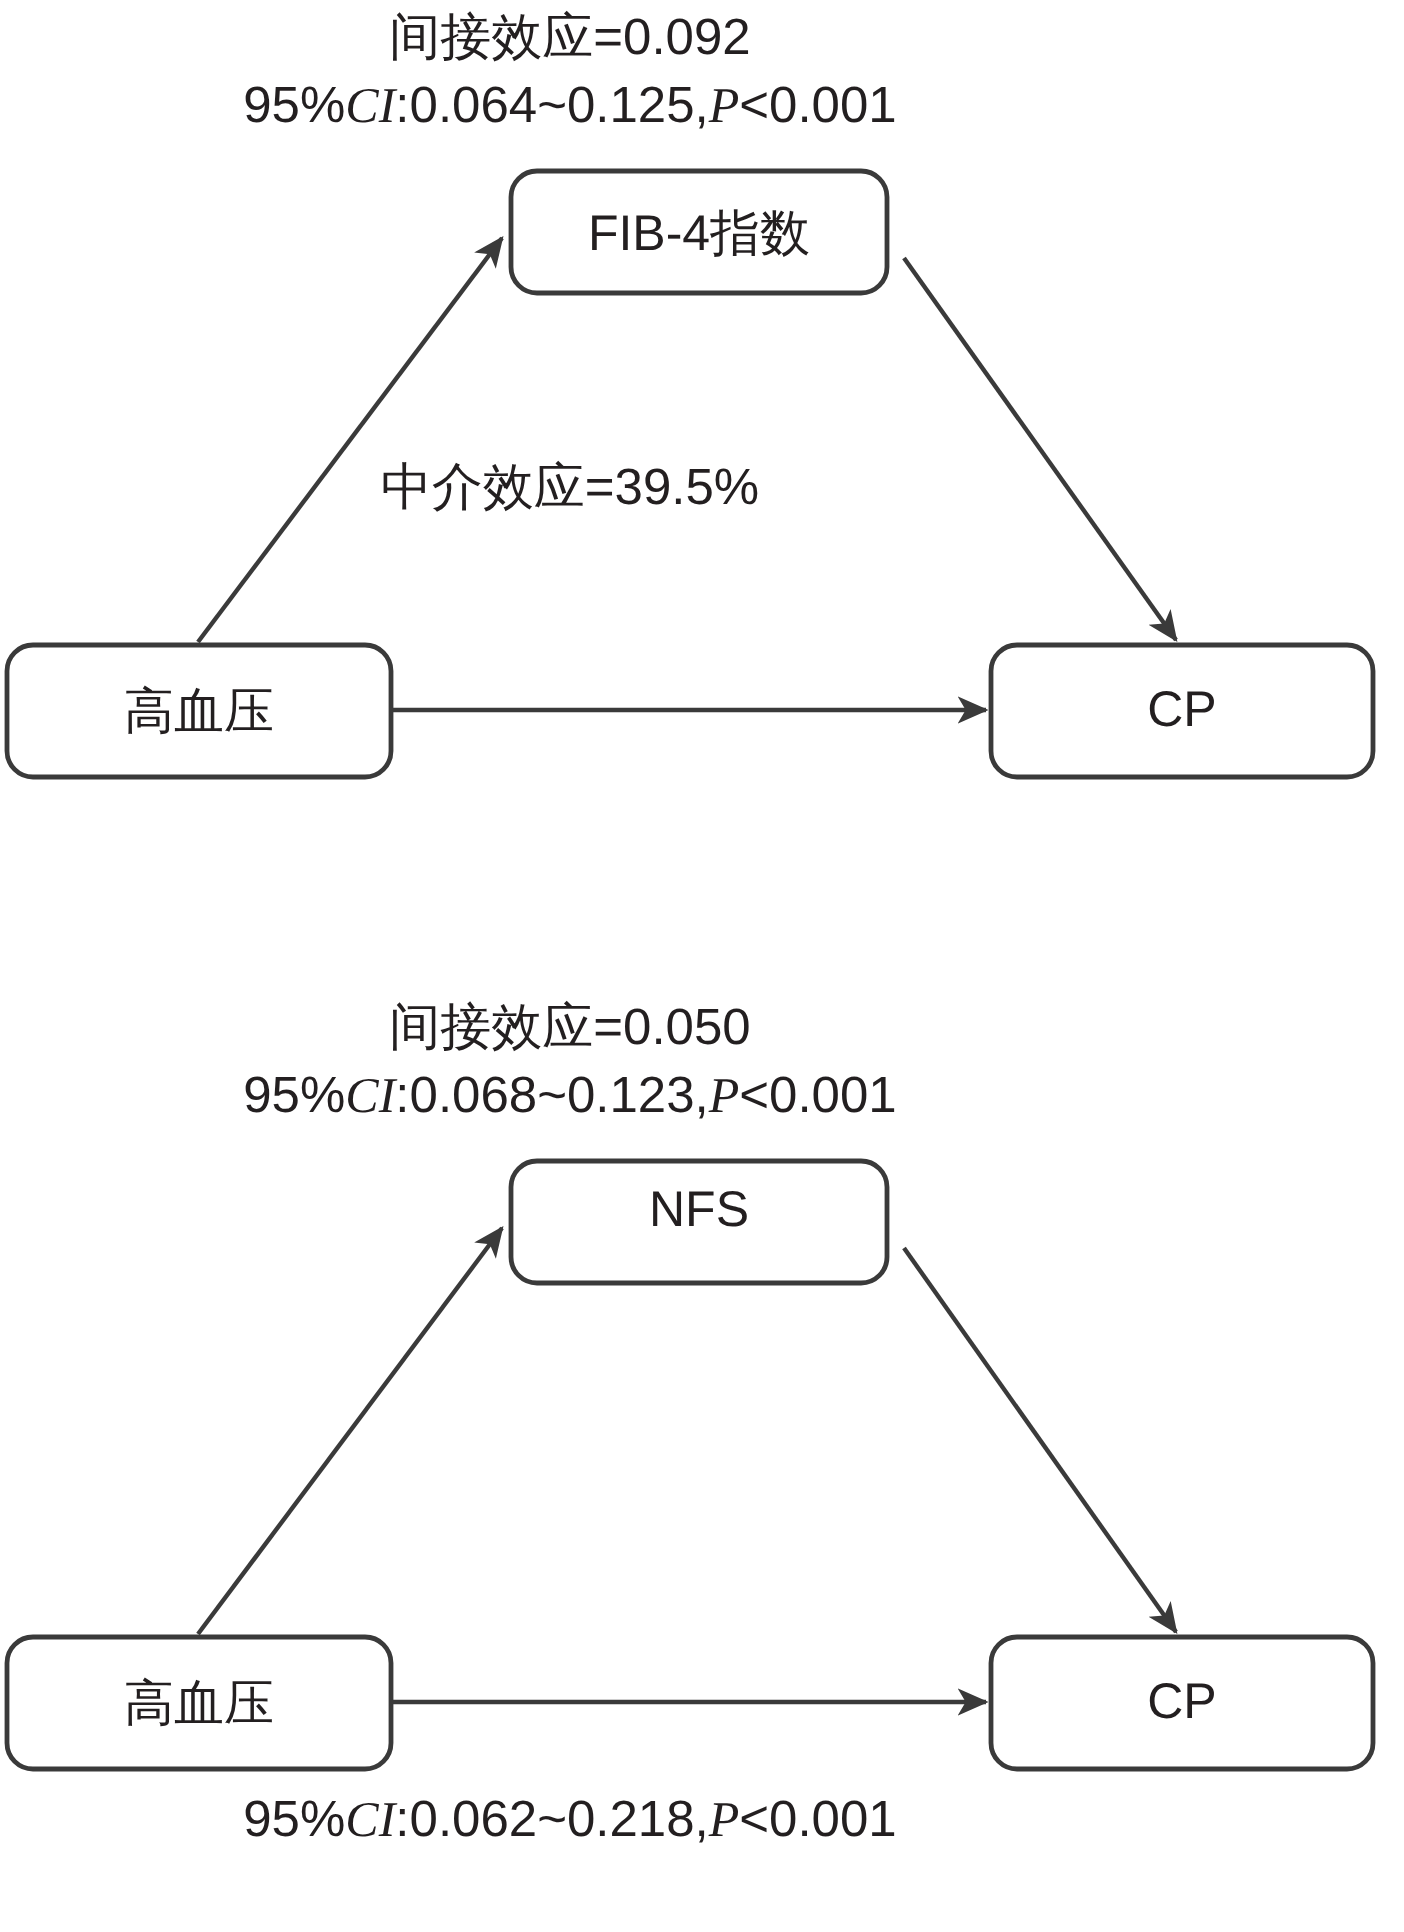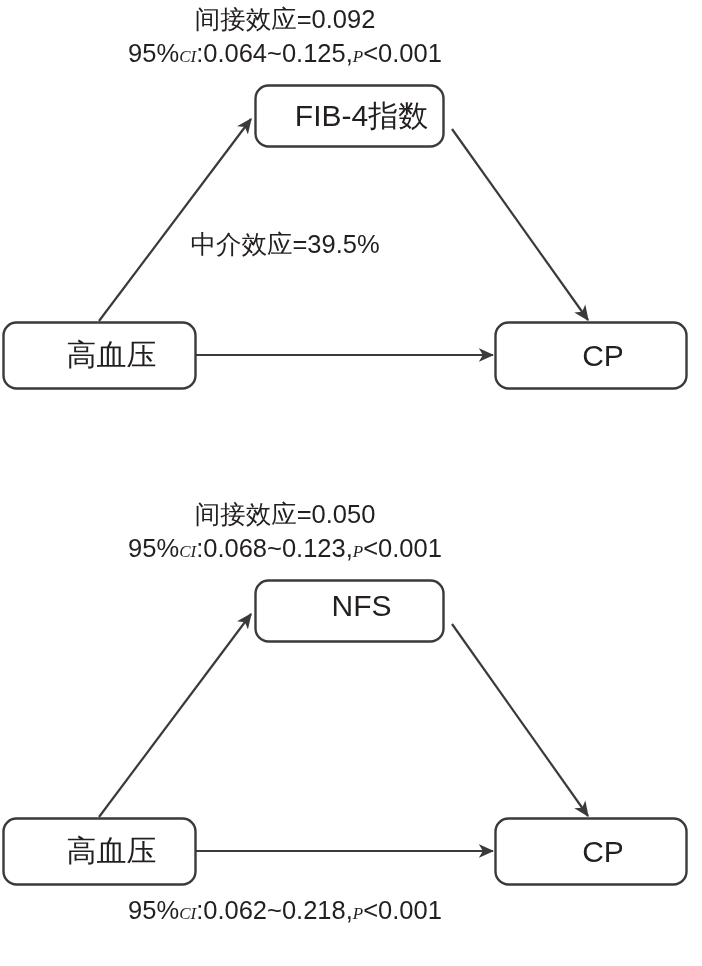--- a/index.html
+++ b/index.html
@@ -48,33 +48,32 @@
     font-size: 25.5px;
     letter-spacing: 0px;
   }
   .cap-top     { top: 3px; }
   .cap-middle  { top: 228px; }
   .cap-bottom  { top: 398px; }
 
   .ital {
     font-style: italic;
     font-family: "Liberation Serif", "DejaVu Serif", serif;
-    font-size: 17px;
+    font-size: 25px;
   }
 
   .node-label {
     position: absolute;
     display: flex;
     align-items: center;
     justify-content: center;
-    font-size: 30px;
+    font-size: 25px;
     color: #231f20;
     pointer-events: none;
     white-space: nowrap;
-    padding-left: 12px;
   }
   .node-mediator { left: 255px; top: 85px; width: 189px; height: 62px; }
   .node-exposure { left: 3px;   top: 322px; width: 193px; height: 67px; }
   .node-outcome  { left: 495px; top: 322px; width: 192px; height: 67px; }
 </style>
 </head>
 <body>
 
 <div class="canvas">
 

